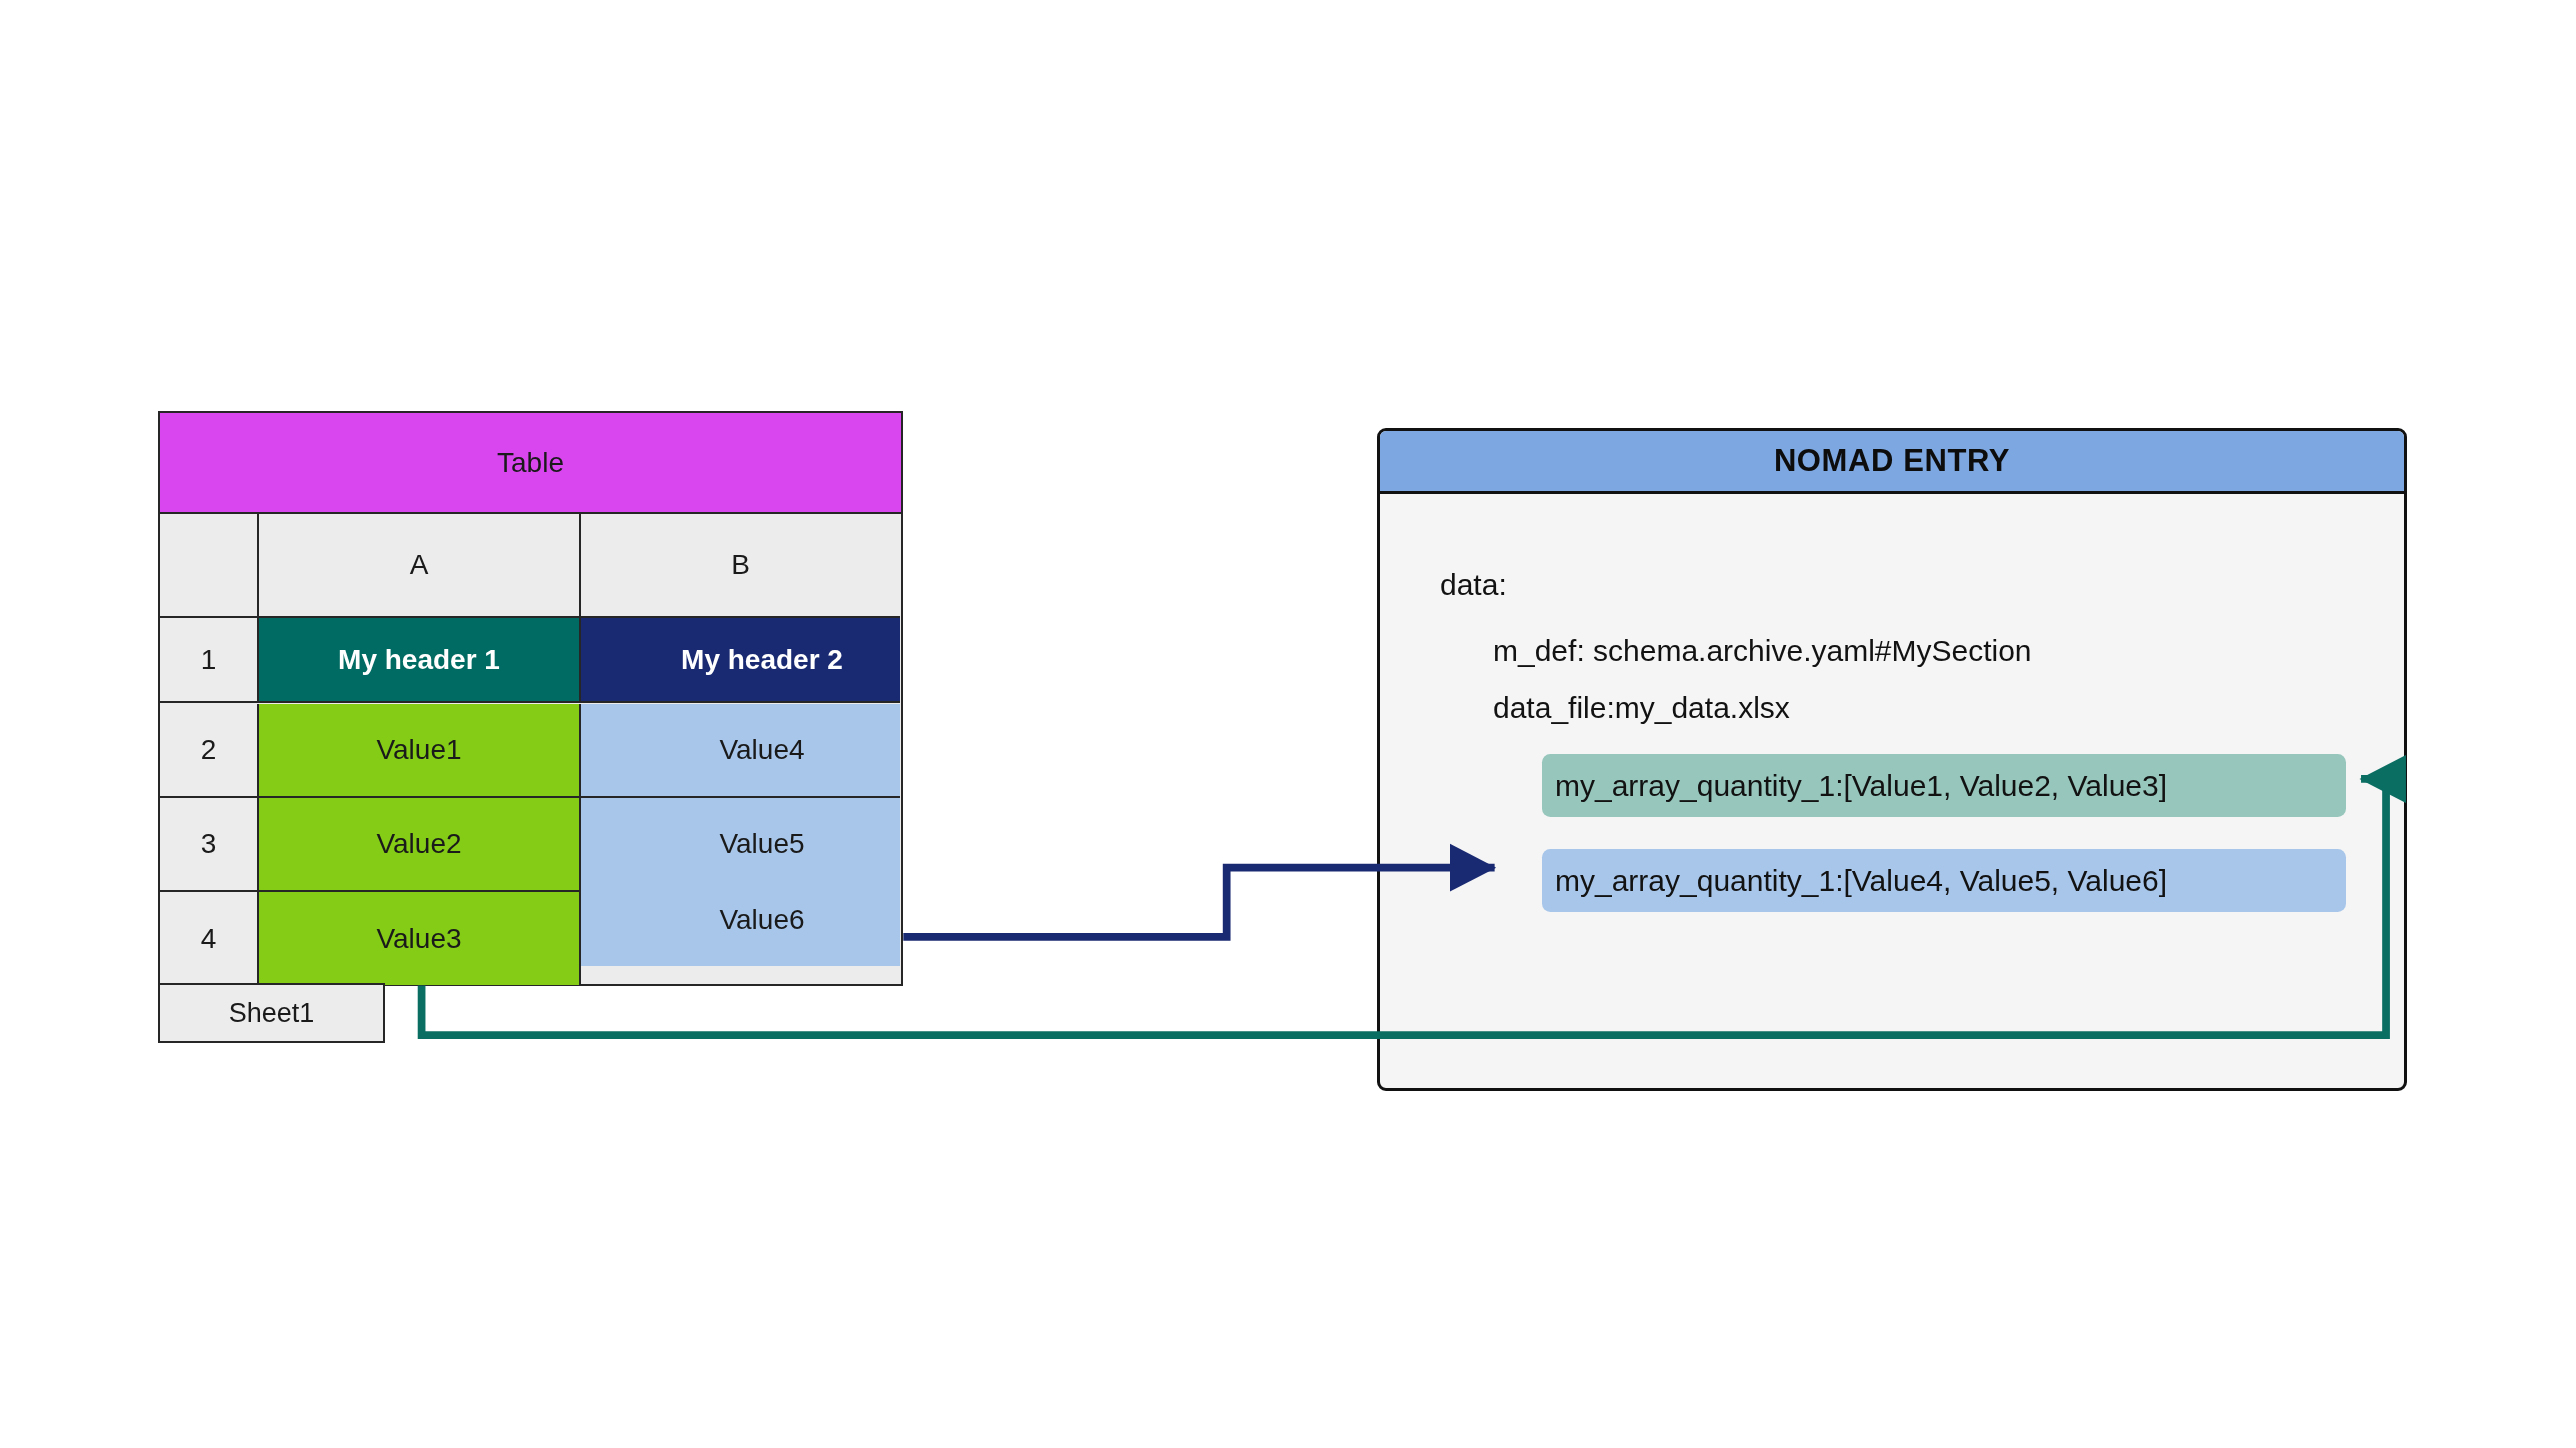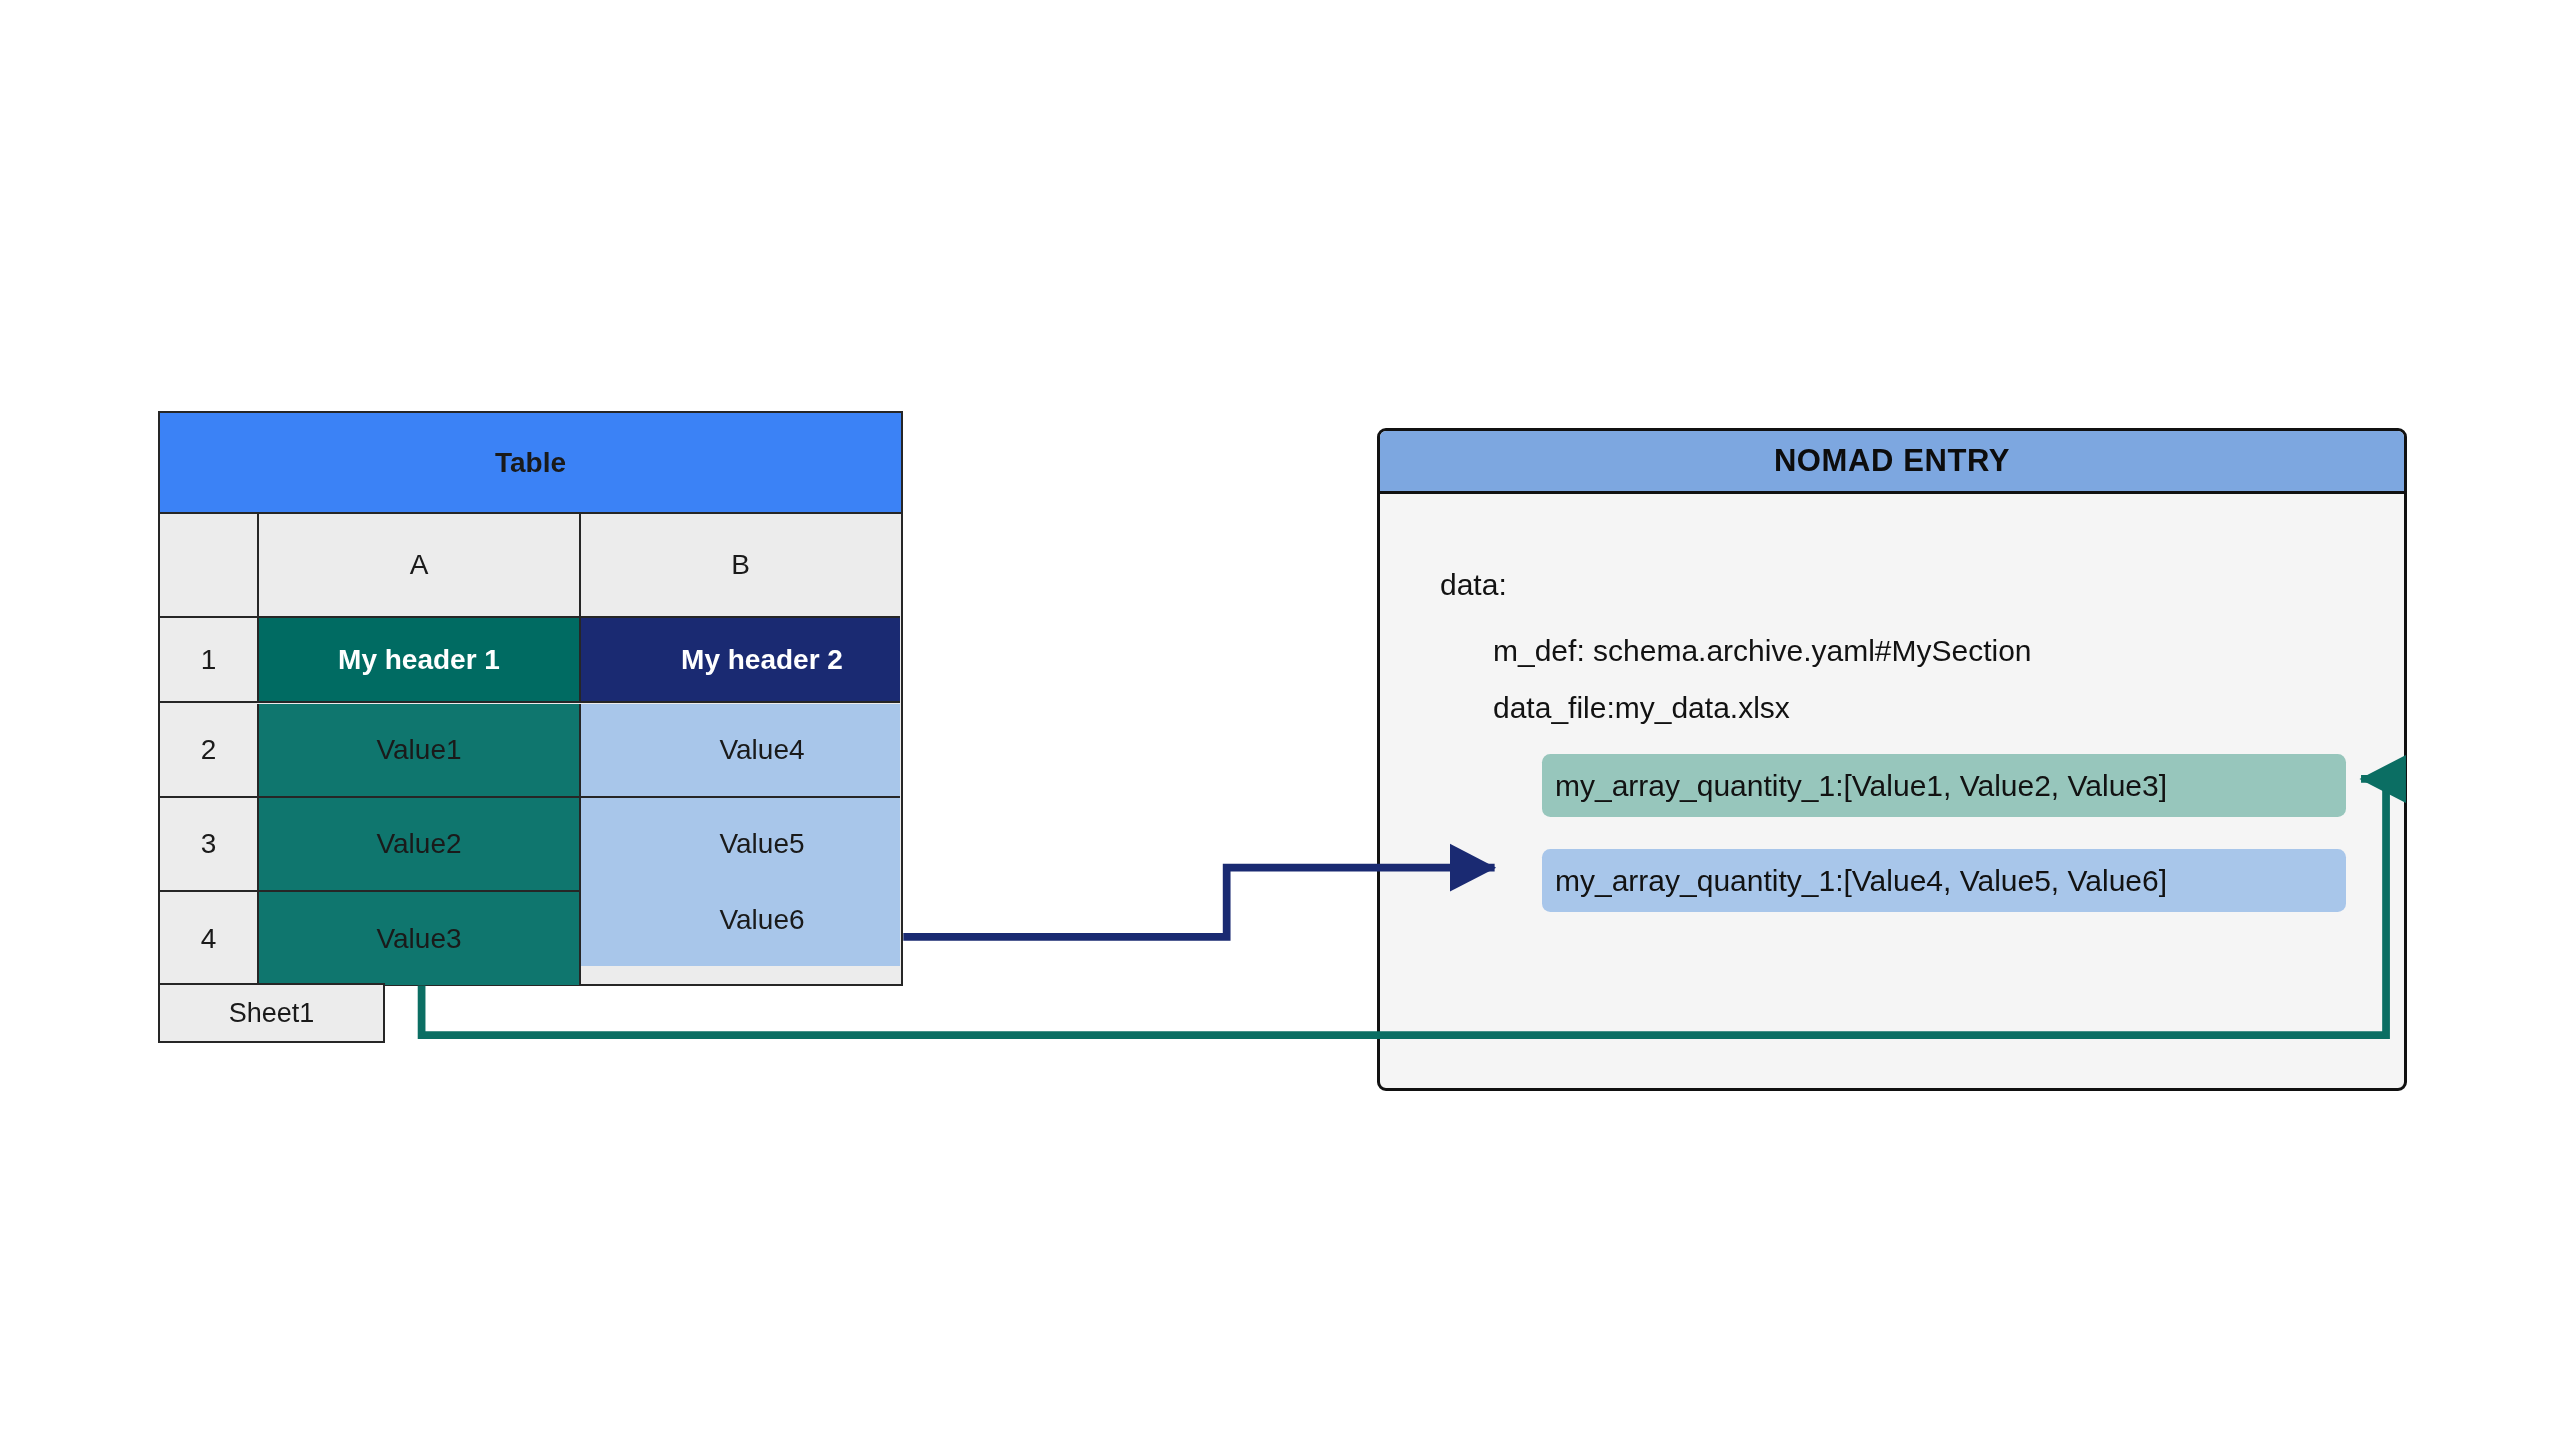--- a/index.html
+++ b/index.html
@@ -6,41 +6,41 @@
   body{width:2576px;height:1449px;position:relative;overflow:hidden;
        font-family:"Liberation Sans","DejaVu Sans",sans-serif;}
 
   #canvas{position:absolute;left:0;top:0;width:2576px;height:1449px;}
 
   
   .sheet{position:absolute;left:158px;top:411px;width:745px;height:575px;
          border:2.4px solid #262626;box-sizing:border-box;background:#ECECEC;}
   .sheet-title{position:absolute;left:0;top:0;width:100%;height:101px;
        display:flex;align-items:center;justify-content:center;
-       background:#3b82f6;border-bottom:2.4px solid #262626;box-sizing:border-box;
-       font-size:28px;font-weight:700;color:#1a1a1a;}
+       background:#d946ef;border-bottom:2.4px solid #262626;box-sizing:border-box;
+       font-size:28px;font-weight:400;color:#1a1a1a;}
   .colhdr{position:absolute;top:101px;height:104px;background:#ECECEC;
        display:flex;align-items:center;justify-content:center;
        border-bottom:2.4px solid #262626;box-sizing:border-box;
        font-size:28px;color:#1a1a1a;}
   .colhdr.c0{left:0;width:99px;border-right:2.4px solid #262626;}
   .colhdr.cA{left:99px;width:322px;border-right:2.4px solid #262626;}
   .colhdr.cB{left:421px;width:319px;}
 
   .rowno{position:absolute;left:0;width:99px;background:#ECECEC;
        display:flex;align-items:center;justify-content:center;
        border-right:2.4px solid #262626;border-bottom:2.4px solid #262626;
        box-sizing:border-box;font-size:28px;color:#1a1a1a;}
   .cell{position:absolute;display:flex;align-items:center;justify-content:center;
        box-sizing:border-box;border-bottom:2.4px solid #262626;font-size:28px;}
   .cell.colA{left:99px;width:322px;border-right:2.4px solid #262626;}
   .cell.colB{left:421px;width:319px;padding-left:43px;}
   .cell.hdrA{background:#006B62;color:#ffffff;font-weight:700;}
   .cell.hdrB{background:#1A2A72;color:#ffffff;font-weight:700;}
-  .cell.valA{background:#0f766e;color:#1a1a1a;}
+  .cell.valA{background:#84cc16;color:#1a1a1a;}
   .cell.valB{background:#A8C6EA;color:#1a1a1a;}
 
   .sheet-tab{position:absolute;left:158px;top:983px;width:227px;height:60px;
        background:#ECECEC;border:2.4px solid #262626;box-sizing:border-box;
        display:flex;align-items:center;justify-content:center;
        font-size:27px;color:#1a1a1a;}
 
   
   .panel{position:absolute;left:1377px;top:428px;width:1030px;height:663px;
        border:3px solid #111111;border-radius:9px;box-sizing:border-box;

